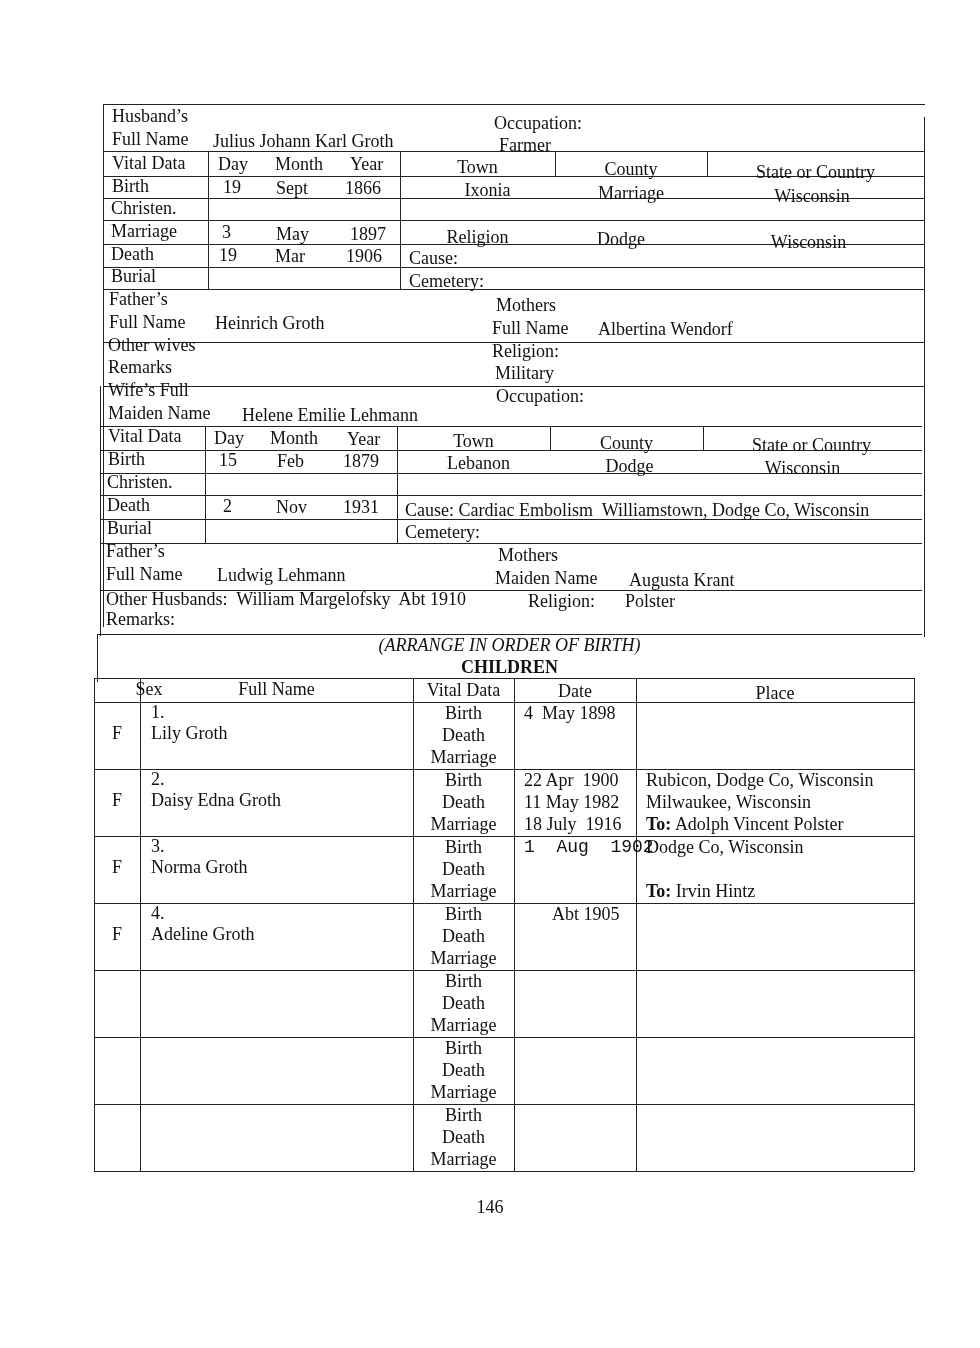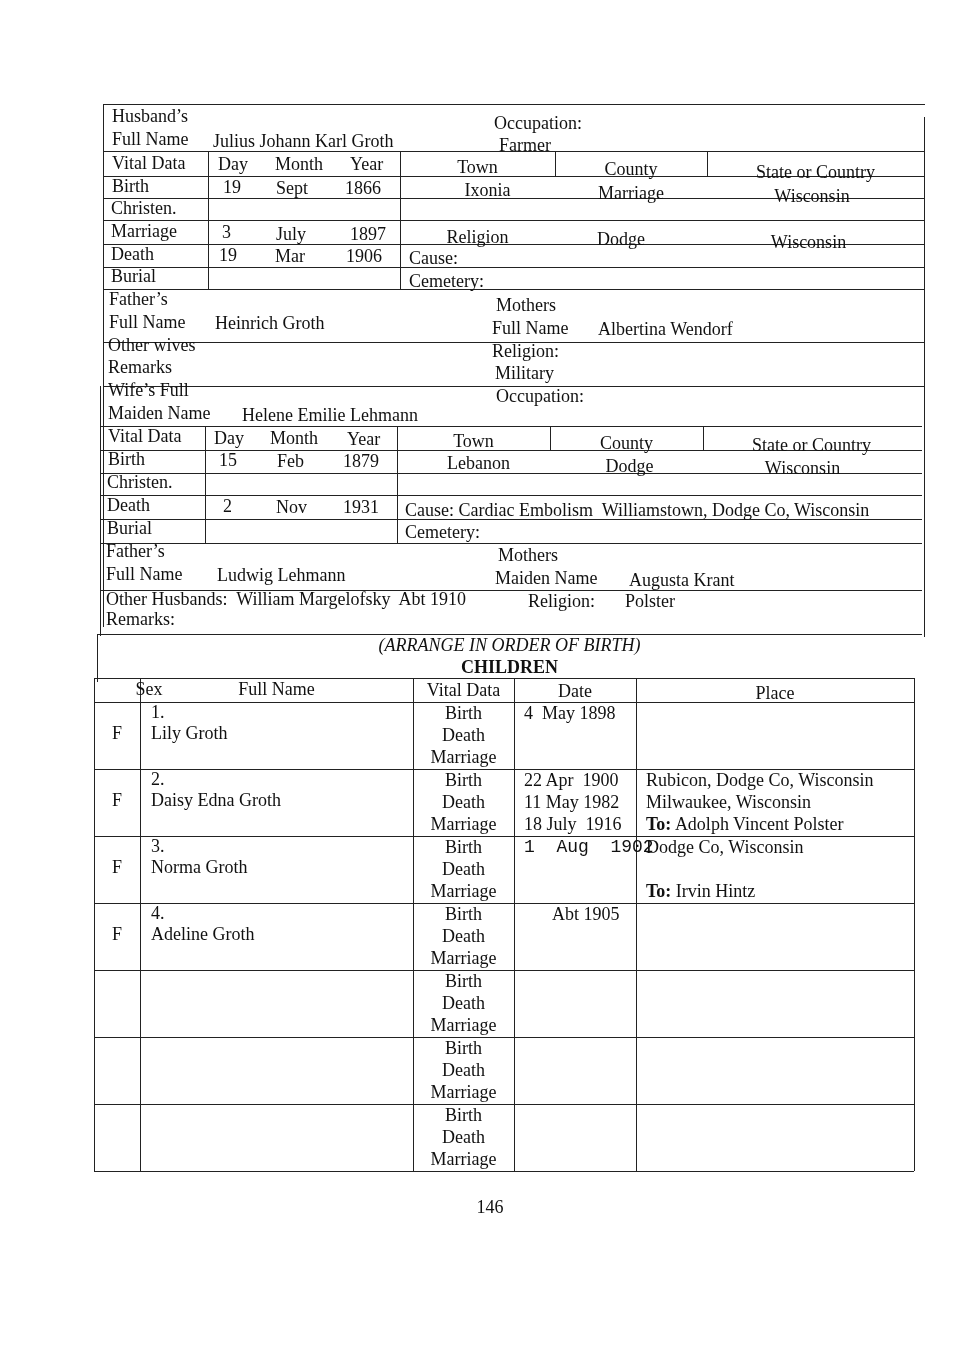--- a/index.html
+++ b/index.html
@@ -56,21 +56,21 @@
   <div class="t" style="left:276px;top:178px;">Sept</div>
   <div class="t" style="left:345px;top:178px;">1866</div>
   <div class="t c" style="left:400px;top:180px;width:175px;">Ixonia</div>
   <div class="t c" style="left:555px;top:183px;width:152px;">Marriage</div>
   <div class="t c" style="left:707px;top:186px;width:210px;">Wisconsin</div>
 
   <div class="t" style="left:111px;top:198px;">Christen.</div>
 
   <div class="t" style="left:111px;top:221px;">Marriage</div>
   <div class="t" style="left:222px;top:222px;">3</div>
-  <div class="t" style="left:276px;top:224px;">July</div>
+  <div class="t" style="left:276px;top:224px;">May</div>
   <div class="t" style="left:350px;top:224px;">1897</div>
   <div class="t c" style="left:400px;top:227px;width:155px;">Religion</div>
   <div class="t c" style="left:545px;top:229px;width:152px;">Dodge</div>
   <div class="t c" style="left:700px;top:232px;width:217px;">Wisconsin</div>
 
   <div class="t" style="left:111px;top:244px;">Death</div>
   <div class="t" style="left:219px;top:245px;">19</div>
   <div class="t" style="left:275px;top:246px;">Mar</div>
   <div class="t" style="left:346px;top:246px;">1906</div>
   <div class="t" style="left:409px;top:248px;">Cause:</div>

